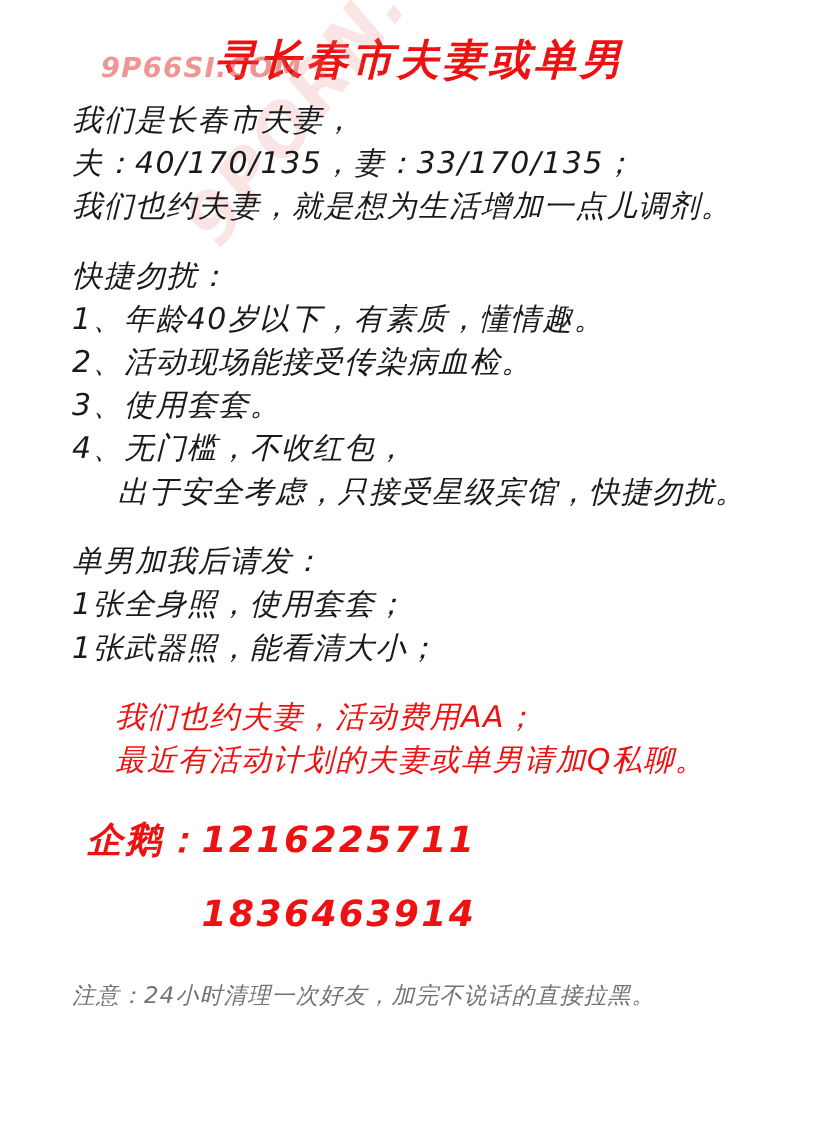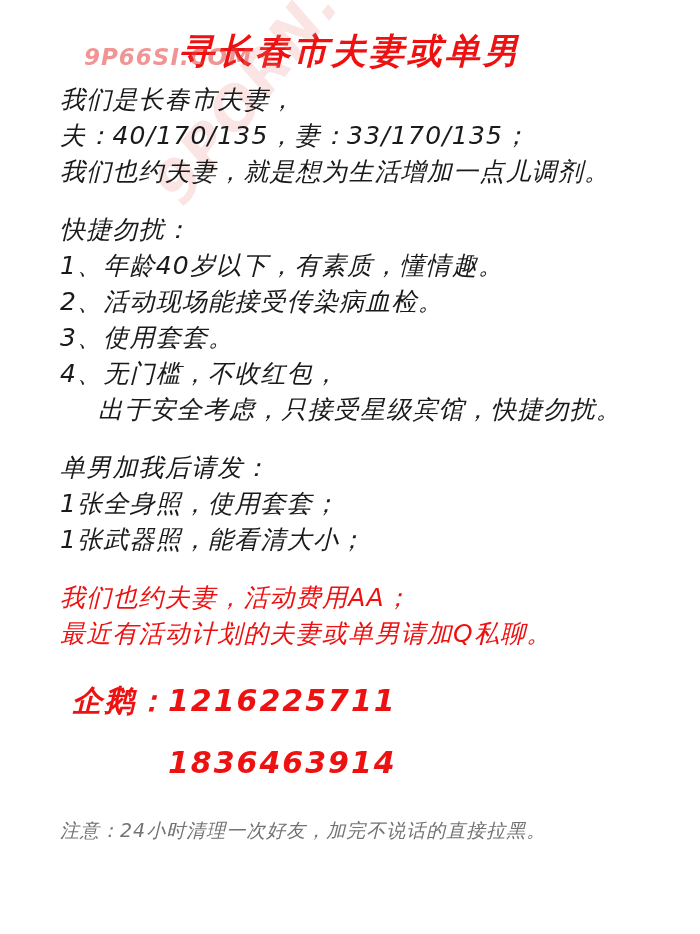--- a/index.html
+++ b/index.html
@@ -75,20 +75,21 @@
     padding-left: 38px;
   }
   .gap {
     height: 22px;
   }
   .gap-sm {
     height: 12px;
   }
   p.red {
     color: #ee1111;
+    margin-left: 36px;
   }
   .qq-line {
     margin: 12px;
     color: #ee1111;
     font-size: 30px;
     font-weight: bold;
     letter-spacing: 2px;
     line-height: 50px;
     white-space: pre;
   }

